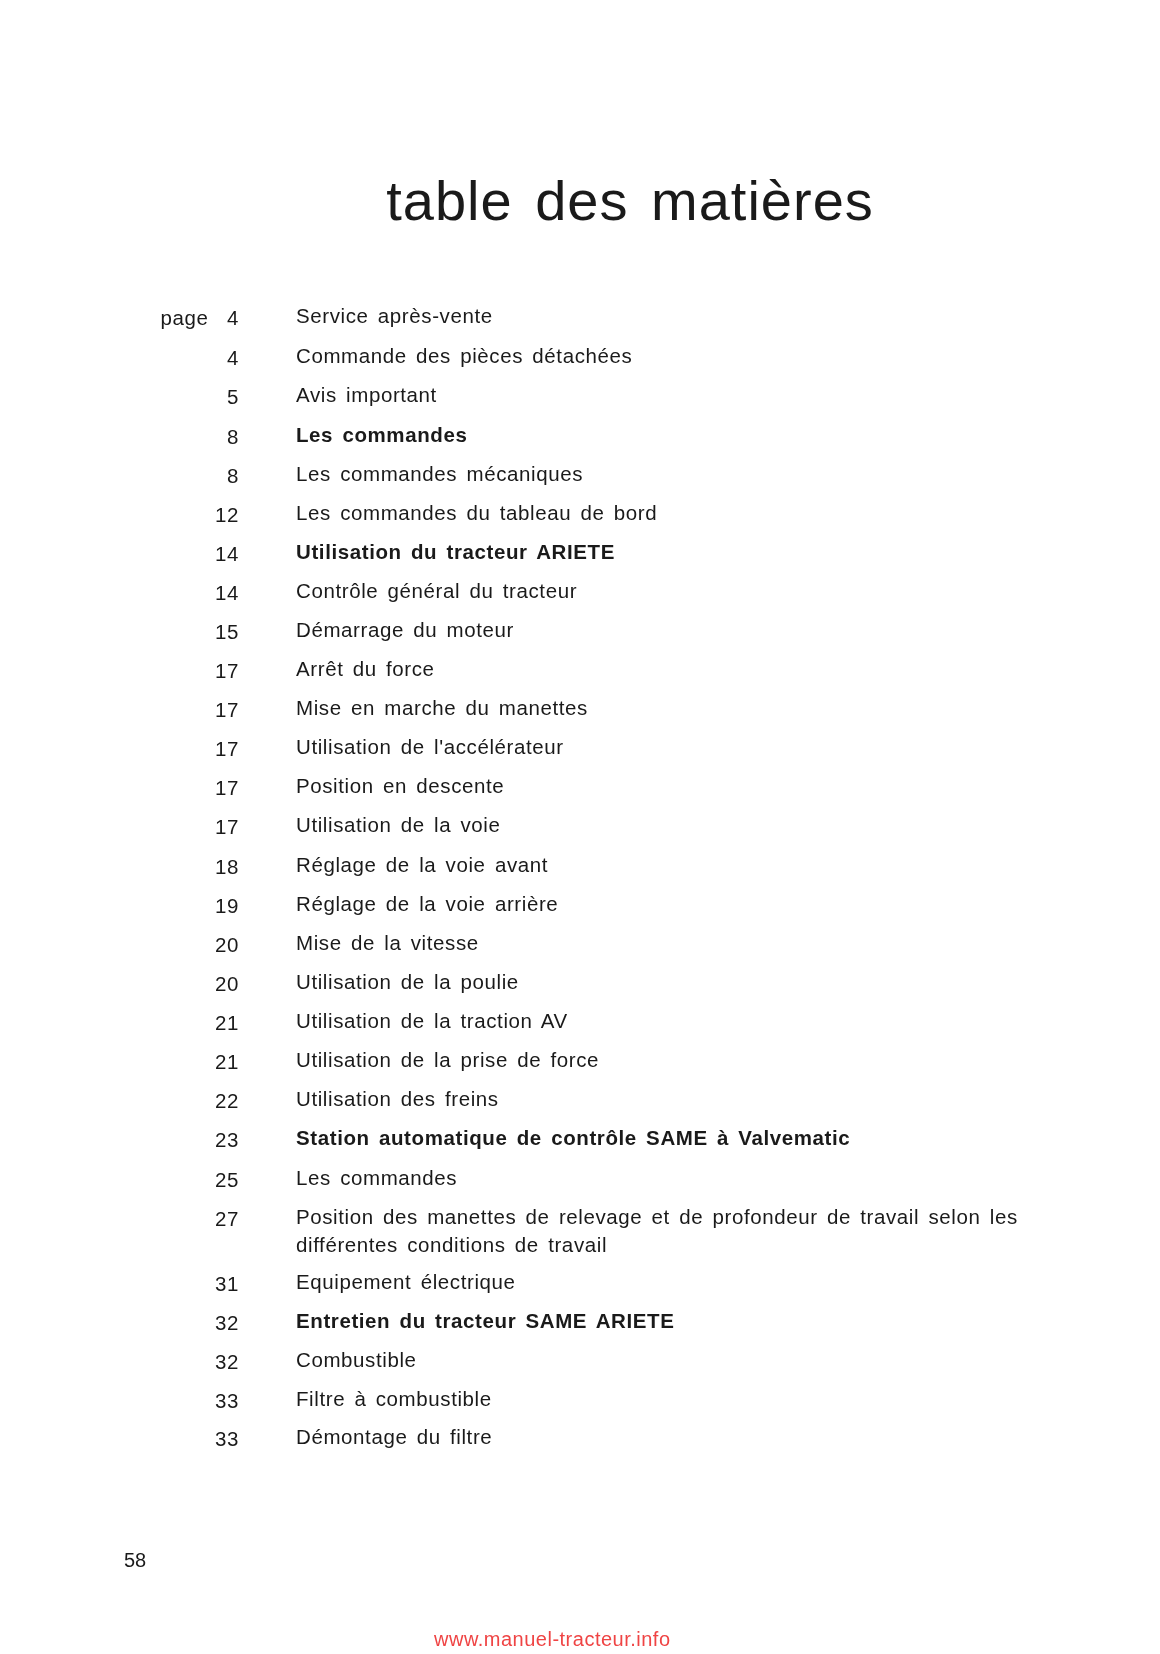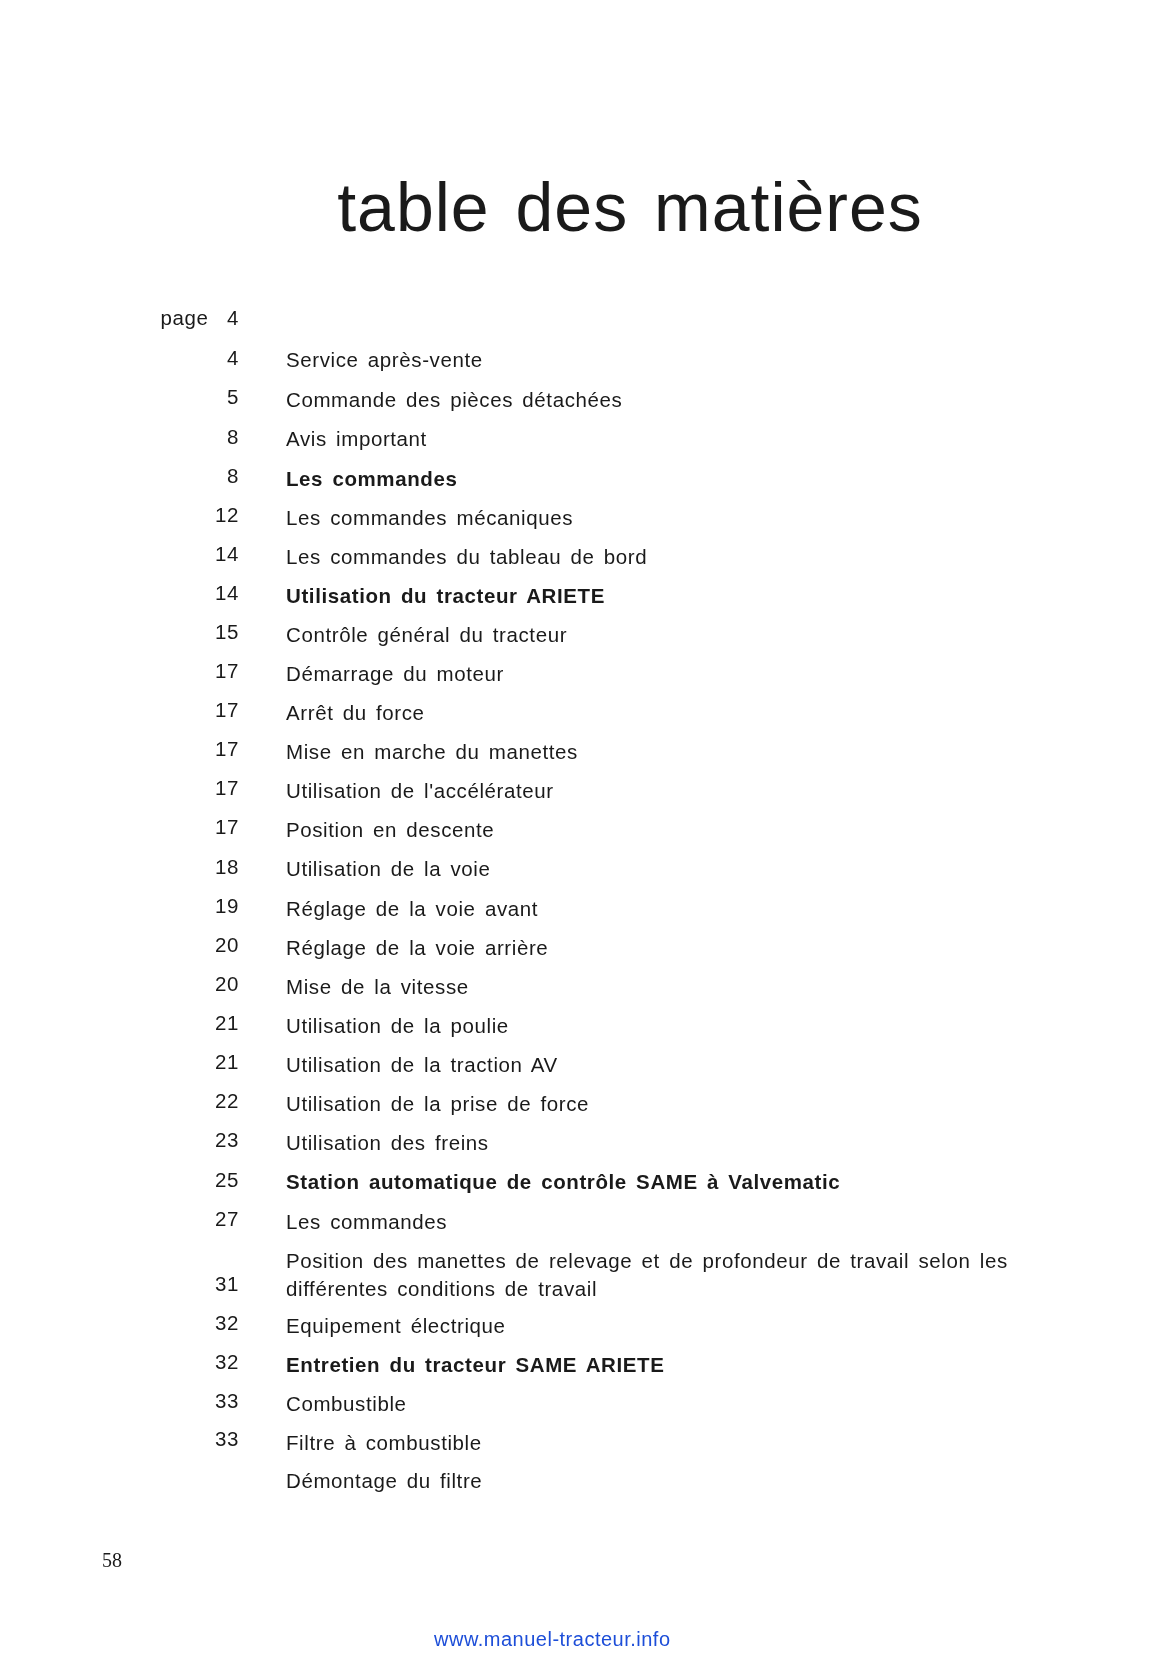--- a/index.html
+++ b/index.html
@@ -1,26 +1,26 @@
 <!DOCTYPE html>
 <html><head>
 <meta charset="utf-8">
 <style>
   html, body { margin:0; padding:0; background:#fff; }
   body { width:1160px; height:1654px; position:relative; overflow:hidden;
          font-family:"Liberation Sans", sans-serif; color:#1a1a1a; }
   .title { position:absolute; left:0; width:1160px; top:168px; text-align:center;
-           font-size:68px; letter-spacing:1px; word-spacing:6px; padding-left:100px; box-sizing:border-box; }
+           font-size:56px; letter-spacing:1px; word-spacing:6px; padding-left:100px; box-sizing:border-box; }
   .toc { position:absolute; left:0; top:0; width:1160px; }
   .row { position:absolute; left:0; width:1160px; font-size:20.5px; letter-spacing:0.6px; word-spacing:3px; }
   .num { position:absolute; left:150px; width:89px; text-align:right; }
-  .txt { position:absolute; left:286px; width:770px; line-height:28px; top:-4px;margin-top:44px; }
+  .txt { position:absolute; left:296px; width:770px; line-height:28px; top:-4px; }
   .bold .txt { font-weight:bold; }
-  .pagenum { position:absolute; left:102px; top:1549px; font-size:20px;font-family:Liberation Serif, serif; }
-  .footer { position:absolute; left:434px; top:1628px; font-size:20px; color:#1d4ed8; letter-spacing:0.5px; }
+  .pagenum { position:absolute; left:124px; top:1549px; font-size:20px; }
+  .footer { position:absolute; left:434px; top:1628px; font-size:20px; color:#ef4444; letter-spacing:0.5px; }
 </style>
 </head>
 <body>
 
 <div class="title">table des matières</div>
 
 <div class="toc" id="toc">
     <div class="row" style="top: 306px;">
       <span class="num" style="white-space: pre;">page  4</span>
       <span class="txt">Service après-vente</span>

